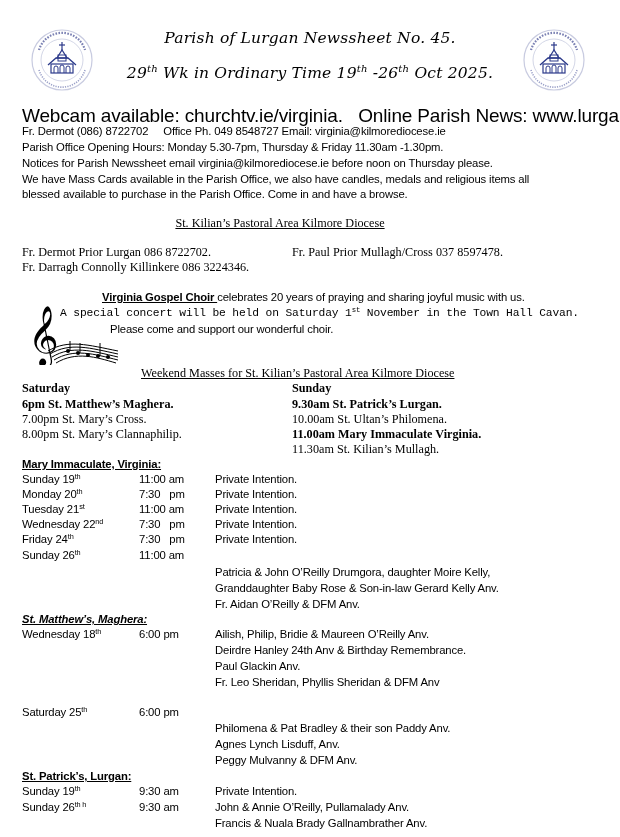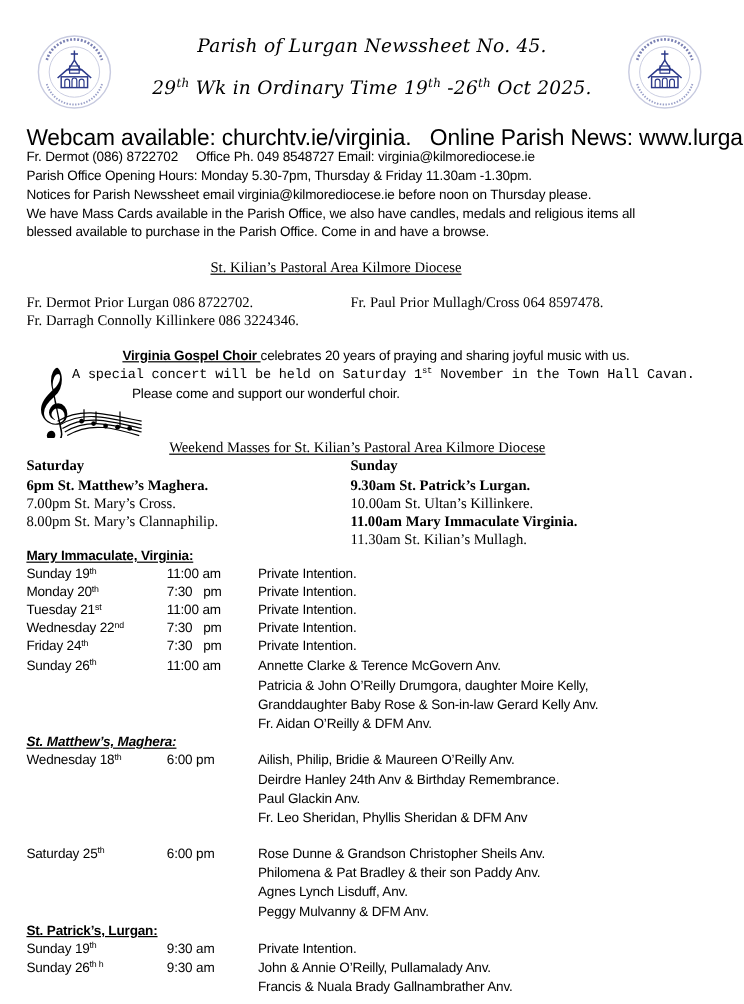--- a/index.html
+++ b/index.html
@@ -58,21 +58,21 @@
 
 <div class="abs cal" style="left:22px; top:105px; font-size:19px; white-space:pre;">Webcam available: churchtv.ie/virginia.   Online Parish News: www.lurganparish.ie</div>
 <div class="abs cal" style="left:22px; top:125px; white-space:pre;">Fr. Dermot (086) 8722702     Office Ph. 049 8548727 Email: virginia@kilmorediocese.ie</div>
 <div class="abs cal" style="left:22px; top:141px;">Parish Office Opening Hours: Monday 5.30-7pm, Thursday &amp; Friday 11.30am -1.30pm.</div>
 <div class="abs cal" style="left:22px; top:157px;">Notices for Parish Newssheet email virginia@kilmorediocese.ie before noon on Thursday please.</div>
 <div class="abs cal" style="left:22px; top:173px;">We have Mass Cards available in the Parish Office, we also have candles, medals and religious items all</div>
 <div class="abs cal" style="left:22px; top:188px;">blessed available to purchase in the Parish Office. Come in and have a browse.</div>
 
 <div class="abs serif u" style="left:0; width:560px; text-align:center; top:216px;">St. Kilian’s Pastoral Area Kilmore Diocese</div>
 <div class="abs serif" style="left:22px; top:245px;">Fr. Dermot Prior Lurgan 086 8722702.</div>
-<div class="abs serif" style="left:292px; top:245px;">Fr. Paul Prior Mullagh/Cross 064 8597478.</div>
+<div class="abs serif" style="left:292px; top:245px;">Fr. Paul Prior Mullagh/Cross 037 8597478.</div>
 <div class="abs serif" style="left:22px; top:260px;">Fr. Darragh Connolly Killinkere 086 3224346.</div>
 
 <div class="abs" style="left:28px; top:303px; width:95px; height:62px;">
   <svg width="95" height="62" viewBox="0 0 95 62">
     <text x="0" y="50" font-size="52" font-family="DejaVu Sans, sans-serif" fill="#000">𝄞</text>
     <path d="M20 48 C40 36, 60 42, 90 48" fill="none" stroke="#000" stroke-width="1"></path>
     <path d="M22 51 C42 39, 62 45, 90 51" fill="none" stroke="#000" stroke-width="1"></path>
     <path d="M24 54 C44 42, 64 48, 90 54" fill="none" stroke="#000" stroke-width="1"></path>
     <path d="M26 57 C46 45, 66 51, 90 57" fill="none" stroke="#000" stroke-width="1"></path>
     <path d="M28 60 C48 48, 68 54, 88 60" fill="none" stroke="#000" stroke-width="1"></path>
@@ -95,21 +95,21 @@
 <div class="abs cal" style="left:110px; top:323px;">Please come and support our wonderful choir.</div>
 
 <div class="abs serif u" style="left:141px; top:366px;">Weekend Masses for St. Kilian’s Pastoral Area Kilmore Diocese</div>
 <div class="abs serif b" style="left:22px; top:381px;">Saturday</div>
 <div class="abs serif b" style="left:22px; top:397px;">6pm St. Matthew’s Maghera.</div>
 <div class="abs serif" style="left:22px; top:412px;">7.00pm St. Mary’s Cross.</div>
 <div class="abs serif" style="left:22px; top:427px;">8.00pm St. Mary’s Clannaphilip.</div>
 
 <div class="abs serif b" style="left:292px; top:381px;">Sunday</div>
 <div class="abs serif b" style="left:292px; top:397px;">9.30am St. Patrick’s Lurgan.</div>
-<div class="abs serif" style="left:292px; top:412px;">10.00am St. Ultan’s Killinkere.</div>
+<div class="abs serif" style="left:292px; top:412px;">10.00am St. Ultan’s Philomena.</div>
 <div class="abs serif b" style="left:292px; top:427px;">11.00am Mary Immaculate Virginia.</div>
 <div class="abs serif" style="left:292px; top:442px;">11.30am St. Kilian’s Mullagh.</div>
 
 <div class="abs cal b u" style="left:22px; top:458px;">Mary Immaculate, Virginia:</div>
 
 <div class="row cal" style="top:473px;">
   <span class="col-day"><span>Sunday 19</span><sup>th</sup></span>
   <span class="col-time">11:00 am</span>
   <span class="col-int">Private Intention.</span>
 </div>
@@ -129,41 +129,39 @@
   <span class="col-int">Private Intention.</span>
 </div>
 <div class="row cal" style="top:533px;">
   <span class="col-day"><span>Friday 24</span><sup>th</sup></span>
   <span class="col-time" style="white-space:pre;">7:30   pm</span>
   <span class="col-int">Private Intention.</span>
 </div>
 <div class="row cal" style="top:549px;">
   <span class="col-day"><span>Sunday 26</span><sup>th</sup></span>
   <span class="col-time">11:00 am</span>
-  <span class="col-int">Annette Clarke &amp; Terence McGovern Anv.</span>
 </div>
 <div class="abs cal" style="left:215px; top:566px;">Patricia &amp; John O’Reilly Drumgora, daughter Moire Kelly,</div>
 <div class="abs cal" style="left:215px; top:582px;">Granddaughter Baby Rose &amp; Son-in-law Gerard Kelly Anv.</div>
 <div class="abs cal" style="left:215px; top:598px;">Fr. Aidan O’Reilly &amp; DFM Anv.</div>
 
 <div class="abs cal b u" style="left:22px; top:613px; font-style:italic;">St. Matthew’s, Maghera:</div>
 
 <div class="row cal" style="top:628px;">
   <span class="col-day"><span>Wednesday 18</span><sup>th</sup></span>
   <span class="col-time">6:00 pm</span>
   <span class="col-int">Ailish, Philip, Bridie &amp; Maureen O’Reilly Anv.</span>
 </div>
 <div class="abs cal" style="left:215px; top:644px;">Deirdre Hanley 24th Anv &amp; Birthday Remembrance.</div>
 <div class="abs cal" style="left:215px; top:660px;">Paul Glackin Anv.</div>
 <div class="abs cal" style="left:215px; top:676px;">Fr. Leo Sheridan, Phyllis Sheridan &amp; DFM Anv</div>
 
 <div class="row cal" style="top:706px;">
   <span class="col-day"><span>Saturday 25</span><sup>th</sup></span>
   <span class="col-time">6:00 pm</span>
-  <span class="col-int">Rose Dunne &amp; Grandson Christopher Sheils Anv.</span>
 </div>
 <div class="abs cal" style="left:215px; top:722px;">Philomena &amp; Pat Bradley &amp; their son Paddy Anv.</div>
 <div class="abs cal" style="left:215px; top:738px;">Agnes Lynch Lisduff, Anv.</div>
 <div class="abs cal" style="left:215px; top:754px;">Peggy Mulvanny &amp; DFM Anv.</div>
 
 <div class="abs cal b u" style="left:22px; top:770px;">St. Patrick’s, Lurgan:</div>
 
 <div class="row cal" style="top:785px;">
   <span class="col-day"><span>Sunday 19</span><sup>th</sup></span>
   <span class="col-time">9:30 am</span>

